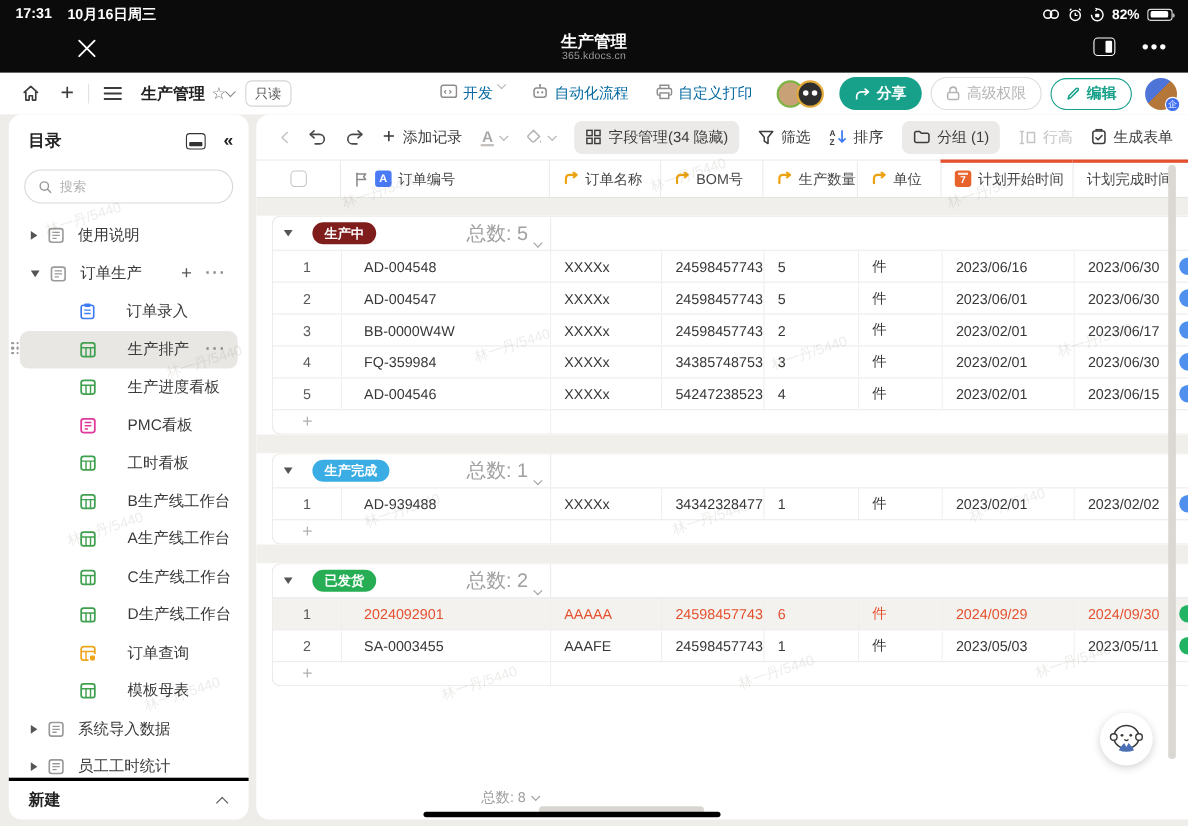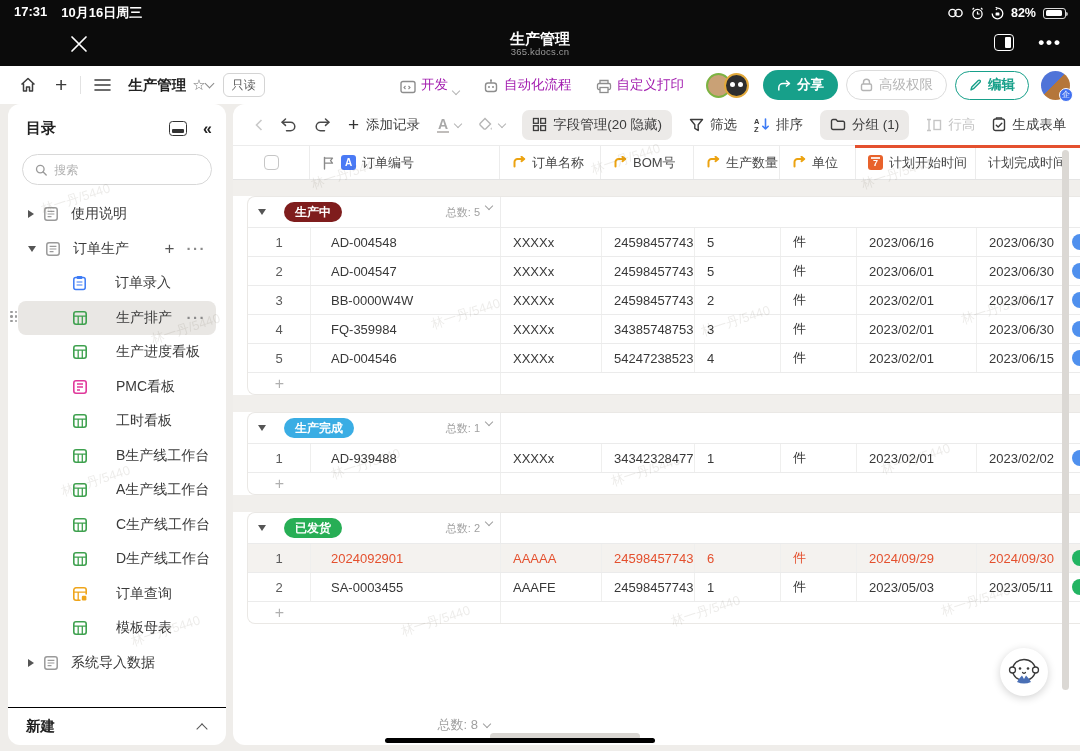--- a/index.html
+++ b/index.html
@@ -39,21 +39,21 @@
 
   
   .appbar{position:absolute;left:0;top:66px;right:0;height:38px;background:#fff;display:flex;align-items:center;padding:0 10px;z-index:9}
   .ab-btn{display:flex;align-items:center;gap:5px;padding:0 9px;color:#3c3c3c;font-size:13.5px;cursor:pointer}
   .vdiv{width:1px;height:18px;background:#e2e2e2;margin:0 4px}
   .doc-name{font-size:14.5px;font-weight:700;color:#222;margin:0 6px 0 8px}
   .star{font-size:15px;color:#6e6e6e}
   .chev-dn{width:7px;height:7px;border-right:1.6px solid #8a8a8a;border-bottom:1.6px solid #8a8a8a;transform:rotate(45deg);margin-top:-3px}
   .badge-ro{border:1px solid #d4d4d4;border-radius:6px;padding:2.5px 8px;font-size:12px;color:#555;margin-left:10px}
   .ab-right{margin-left:auto;display:flex;align-items:center;gap:8px}
-  .gray-act{display:flex;align-items:flex-end;gap:5px;color:#a21caf;font-size:13.5px;padding:0 8px;cursor:pointer}
+  .gray-act{display:flex;align-items:flex-start;gap:5px;color:#0369a1;font-size:13.5px;padding:0 8px;cursor:pointer}
   .av-stack{display:flex;margin:0 6px}
   .av{width:25px;height:25px;border-radius:50%;border:2px solid #7cb342;background:#c9a176;position:relative}
   .av.panda{border-color:#e2a93b;background:#2e2e2e;margin-left:-7px}
   .av.panda:before,.av.panda:after{content:"";position:absolute;top:7px;width:5px;height:5px;border-radius:50%;background:#fff}
   .av.panda:before{left:4px}.av.panda:after{right:4px}
   .btn-share{display:flex;align-items:center;gap:6px;background:#17a08a;color:#fff;font-size:13.5px;font-weight:600;border-radius:16px;padding:6px 14px;cursor:pointer}
   .btn-perm{display:flex;align-items:center;gap:6px;border:1px solid #dcdcdc;color:#b4b4b4;font-size:13.5px;border-radius:16px;padding:5px 13px;cursor:pointer}
   .btn-edit{display:flex;align-items:center;gap:6px;border:1.5px solid #17a08a;color:#17a08a;font-size:13.5px;font-weight:700;border-radius:16px;padding:4.5px 13px;cursor:pointer}
   .account{width:29px;height:29px;border-radius:50%;background:linear-gradient(135deg,#4f74d8 0%,#4f74d8 45%,#b5763a 45%);position:relative;margin-left:4px}
   .account b{position:absolute;right:-3px;bottom:-2px;width:14px;height:14px;border-radius:50%;background:#3f6ff0;border:1.5px solid #fff;color:#fff;font-size:8px;display:flex;align-items:center;justify-content:center;font-weight:400}
@@ -75,21 +75,21 @@
   .s-item.lvl1{padding-left:54px}
   .s-item.lvl1 .lbl{margin-left:28px}
   .s-item.sel{background:#e9e7e4}
   .tri-r{width:0;height:0;border-top:4.5px solid transparent;border-bottom:4.5px solid transparent;border-left:6px solid #555;margin-right:9px}
   .tri-d{width:0;height:0;border-left:4.5px solid transparent;border-right:4.5px solid transparent;border-top:6px solid #555;margin-right:9px;align-self:center}
   .s-act{margin-left:auto;display:flex;align-items:center;gap:12px;padding-right:10px;color:#6e6e6e}
   .s-plus{font-size:17px;color:#555;line-height:1}
   .s-more{font-size:15px;color:#8a8a8a;letter-spacing:1.5px;font-weight:700}
   .drag-h{position:absolute;left:-8px;top:10px;width:10px;height:14px;display:grid;grid-template-columns:3px 3px;grid-auto-rows:3px;gap:1.5px}
   .drag-h s{width:2.5px;height:2.5px;border-radius:50%;background:#9a9a9a;display:block}
-  .sb-new{border-top:1px solid #000000;height:38px;display:flex;align-items:center;padding:0 20px 0 18px}
+  .sb-new{border-top:3px solid #000000;height:38px;display:flex;align-items:center;padding:0 20px 0 18px}
   .sb-new .lbl{font-size:14.5px;font-weight:700;color:#222}
   .chev-up{margin-left:auto;width:8px;height:8px;border-left:1.6px solid #555;border-top:1.6px solid #555;transform:rotate(45deg);margin-top:4px}
 
   
   .main{position:absolute;left:233px;top:104px;right:0;bottom:6px;background:#fff;border-radius:12px 0 0 12px;z-index:4;overflow:hidden}
   
   .vtb{height:41px;display:flex;align-items:center;padding:0 10px 0 22px;gap:17px;font-size:13.5px;color:#3c3c3c}
   .vtb .it{display:flex;align-items:center;gap:6px;cursor:pointer;white-space:nowrap}
   .vtb .pill{background:#eceae8;border-radius:7px;padding:6px 10px}
   .vtb .dis{color:#c5c5c5}
@@ -112,21 +112,21 @@
   
   .band{background:#f1efec}
   .band.b16{height:16px}.band.b17{height:17px}
   .block{margin-left:14px;background:#fff;border:1px solid #eae8e5;border-right:none;border-radius:8px 0 0 8px}
   .ghead{height:30px;display:flex;align-items:center}
   .g-left{width:253px;height:100%;display:flex;align-items:center;border-right:1px solid #ececec;padding-left:10px}
   .gpill{margin-left:9px;color:#fff;font-size:12px;font-weight:600;border-radius:11px;padding:3px 11px;line-height:1.2}
   .gpill.producing{background:#7f1d1d}
   .gpill.done{background:#3aade4}
   .gpill.shipped{background:#27ae55}
-  .gcount{margin-left:auto;display:flex;align-items:flex-start;gap:6px;color:#a0a0a0;font-size:11px;padding-right:8px}
+  .gcount{margin-left:auto;display:flex;align-items:flex-end;gap:6px;color:#a0a0a0;font-size:18px;padding-right:8px}
   .chev-g{width:6px;height:6px;border-right:1.5px solid #a0a0a0;border-bottom:1.5px solid #a0a0a0;transform:rotate(45deg);margin-top:-2px}
   .t-row{height:29px;display:flex;border-top:1px solid #ebebeb;position:relative}
   .cell{display:flex;align-items:center;font-size:13px;color:#383838;border-right:1px solid #efefee;padding-left:12px;white-space:nowrap;overflow:hidden}
   .b-num{width:63px;justify-content:center;padding-left:0;color:#5a5a5a}
   .cell.co{padding-left:20px}
   .cell.w-c7{border-right:none;position:relative;overflow:visible}
   .dot{position:absolute;right:-8px;top:6px;width:16px;height:16px;border-radius:50%}
   .dot.blu{background:#4f90ee}.dot.grn{background:#22b462}
   .t-row.hl{background:#f4f2ef}
   .t-row.hl .cell{color:#e4502e}
@@ -421,20 +421,28 @@
       <span class="lbl">模板母表</span>
     </div>
     <div class="s-item lvl0">
       <span class="tri-r"></span>
       <svg width="16" height="16" viewBox="0 0 16 16">
           <rect x="1.8" y="1.8" width="12.4" height="12.4" rx="2.2" fill="none" stroke="#9a9a9a" stroke-width="1.5"></rect>
           <path d="M4.6 5.3 H11.4 M4.6 8 H11.4 M4.6 10.7 H8.5" stroke="#9a9a9a" stroke-width="1.2"></path>
         </svg>
       <span class="lbl">系统导入数据</span>
     </div>
+    <div class="s-item lvl0">
+      <span class="tri-r"></span>
+      <svg width="16" height="16" viewBox="0 0 16 16">
+          <rect x="1.8" y="1.8" width="12.4" height="12.4" rx="2.2" fill="none" stroke="#9a9a9a" stroke-width="1.5"></rect>
+          <path d="M4.6 5.3 H11.4 M4.6 8 H11.4 M4.6 10.7 H8.5" stroke="#9a9a9a" stroke-width="1.2"></path>
+        </svg>
+      <span class="lbl">员工工时统计</span>
+    </div>
   </div>
   <div class="sb-new">
     <span class="lbl">新建</span>
     <span class="chev-up"></span>
   </div>
 </div>
 
 <div class="main">
 
   <div class="vtb">
@@ -470,21 +478,21 @@
         </svg>
       <span class="chev-sm"></span>
     </span>
     <span class="it pill">
       <svg width="15" height="15" viewBox="0 0 15 15">
           <rect x="1.5" y="1.5" width="4.8" height="4.8" fill="none" stroke="#3c3c3c" stroke-width="1.3"></rect>
           <rect x="8.7" y="1.5" width="4.8" height="4.8" fill="none" stroke="#3c3c3c" stroke-width="1.3"></rect>
           <rect x="1.5" y="8.7" width="4.8" height="4.8" fill="none" stroke="#3c3c3c" stroke-width="1.3"></rect>
           <rect x="8.7" y="8.7" width="4.8" height="4.8" fill="none" stroke="#3c3c3c" stroke-width="1.3"></rect>
         </svg>
-      <span>字段管理(20 隐藏)</span>
+      <span>字段管理(34 隐藏)</span>
     </span>
     <span class="it">
       <svg width="15" height="14" viewBox="0 0 15 14">
           <path d="M1.5 1.5 H13.5 L9.2 6.8 V12.5 L5.8 10.3 V6.8 Z" fill="none" stroke="#3c3c3c" stroke-width="1.4" stroke-linejoin="round"></path>
         </svg>
       <span>筛选</span>
     </span>
     <span class="it">
       <svg width="16" height="15" viewBox="0 0 16 15">
           <text x="0" y="6.5" font-size="7.5" font-weight="bold" fill="#3c3c3c">A</text>

